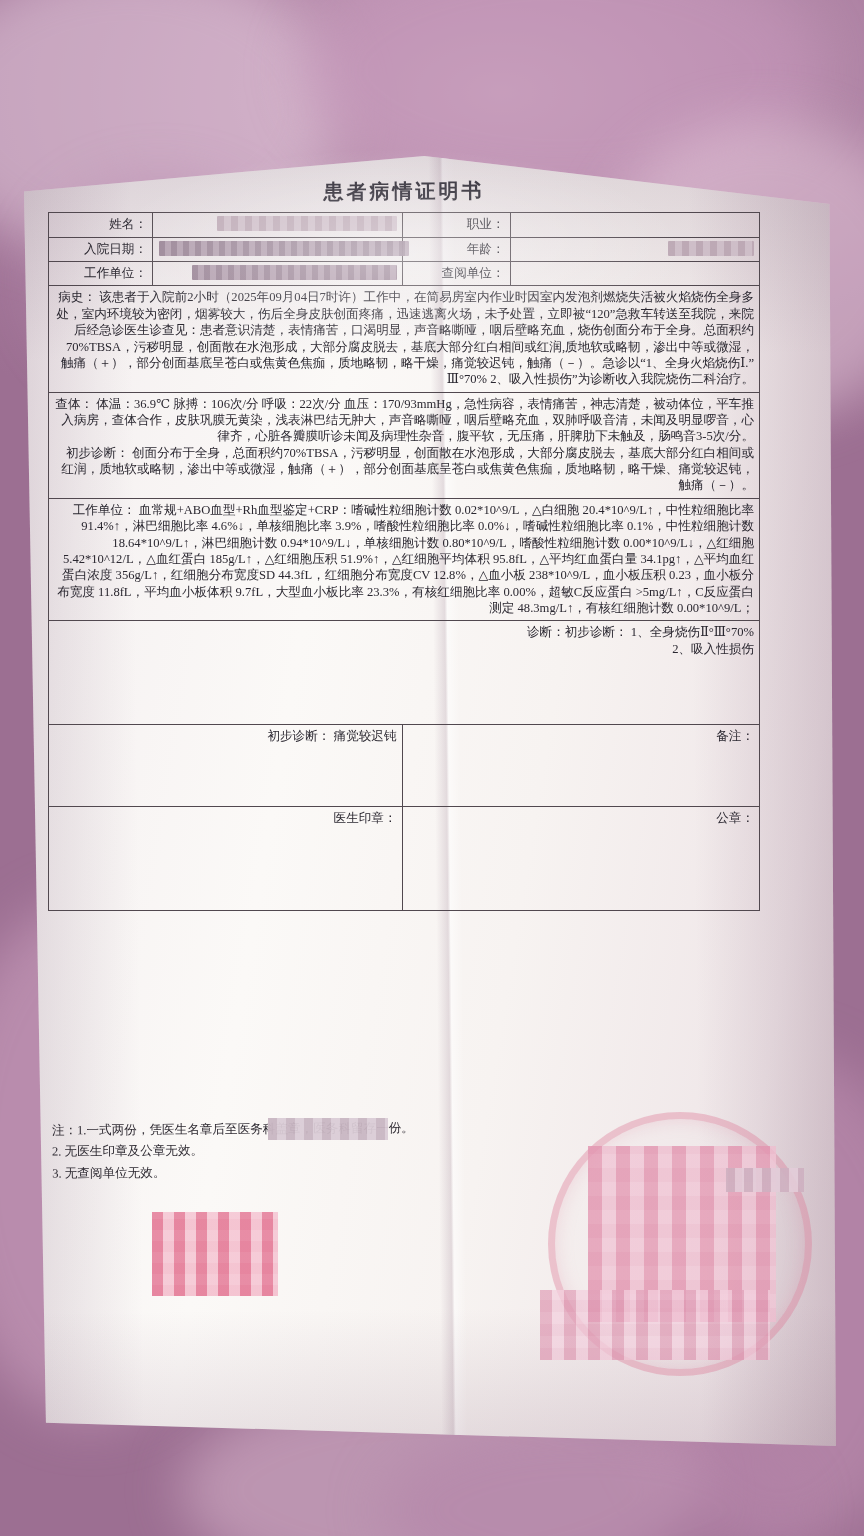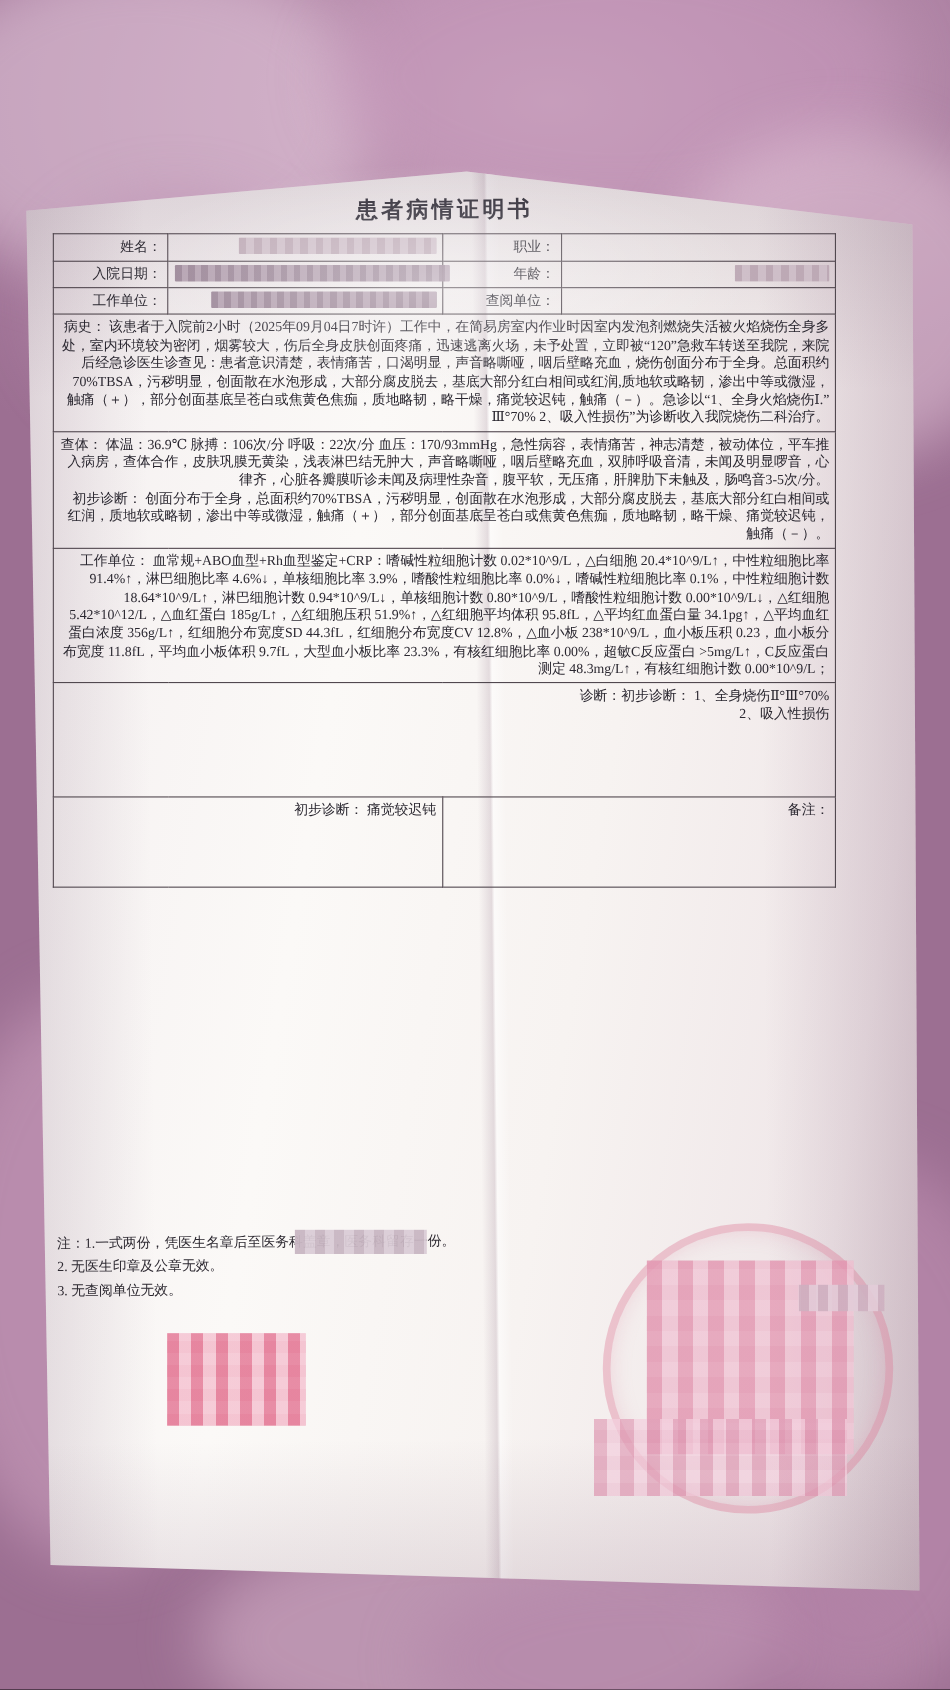--- a/index.html
+++ b/index.html
@@ -311,20 +311,30 @@
       <tr>
         <td colspan="2" class="sig-cell">
           <span>初步诊断：</span>
           <span>痛觉较迟钝</span>
         </td>
         <td colspan="2" class="sig-cell">
           <span>备注：</span>
           <span></span>
         </td>
       </tr>
+      <tr>
+        <td colspan="2" class="sig-cell" style="height:96px">
+          <span>医生印章：</span>
+          <span></span>
+        </td>
+        <td colspan="2" class="sig-cell" style="height:96px">
+          <span>公章：</span>
+          <span></span>
+        </td>
+      </tr>
     </tbody>
       </table>
   </div>
 
   <div id="stamp-circle"></div>
   <div id="stamp-mosaic"></div>
   <div id="doctor-stamp"></div>
   <div id="stamp-mosaic2"></div>
 
   <div id="notes">

